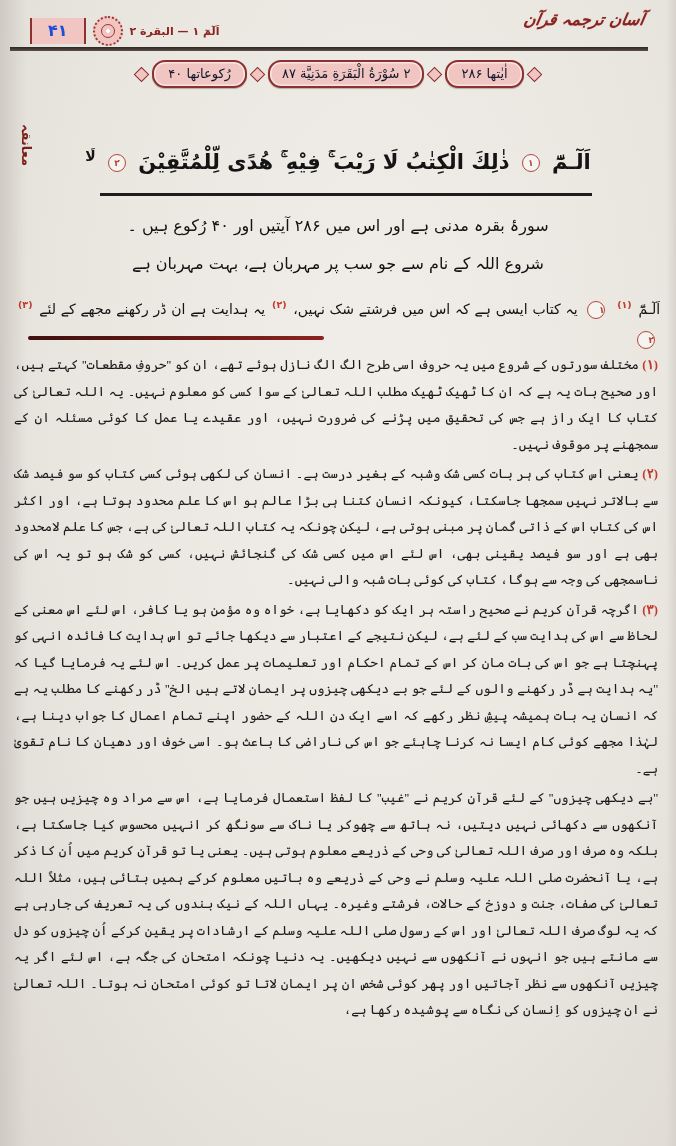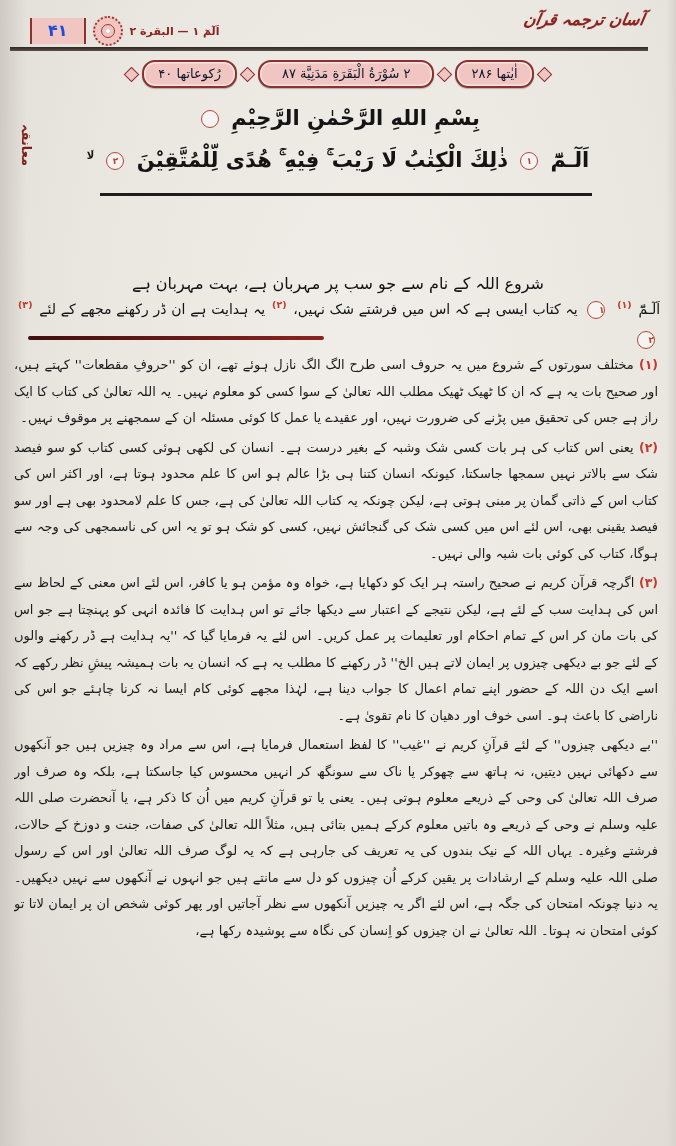--- a/index.html
+++ b/index.html
@@ -61,76 +61,76 @@
   .banner-orn{
     width:9px;height:9px;background:#f1c5c1;border:1.5px solid #8c3030;
     transform:rotate(45deg);margin:0 5px;flex:none;
   }
   .cartouche{
     background:#f1c5c1;border:2px solid #8c3030;border-radius:13px;
     color:#0f172a;font-size:13px;font-weight:normal;
     padding:4px 14px;line-height:16px;white-space:nowrap;
     box-shadow:inset 0 0 0 1.5px #fbe4e2, 0 1px 1px rgba(0,0,0,.25);
   }
-  .cartouche.big{padding:4px 22px;}
+  .cartouche.big{padding:4px 12px;}
 
   
   .arabic-line{
     position:absolute;left:40px;right:40px;text-align:center;
     font-size:21px;font-weight:bold;color:#141414;direction:rtl;
     letter-spacing:.5px;
   }
   .bismillah{top:106px;}
   .verse{top:148px;}
   .seg-ayah{
     display:inline-block;width:16px;height:16px;line-height:16px;
     border:1.5px solid #b5463a;border-radius:50%;
     color:#b5463a;font-size:9px;font-weight:bold;text-align:center;
     vertical-align:middle;margin:0 5px;background:rgba(255,255,255,.5);
   }
   .seg-fn{
     color:#c13a2c;font-weight:bold;font-size:9.5px;
     vertical-align:super;margin:0 2px;
   }
-  .seg-waqf{font-size:10px;vertical-align:super;color:#141414;text-align:right;}
+  .seg-waqf{font-size:14px;vertical-align:super;color:#141414;text-align:right;}
   .muanaqah{
     position:absolute;left:34px;top:124px;
     transform:rotate(90deg);transform-origin:top left;
     color:#7d1f1a;font-size:13px;font-weight:bold;white-space:nowrap;
   }
   .verse-rule{
     position:absolute;top:193px;left:100px;width:492px;height:2.5px;
     background:#1f1d1c;
   }
 
   
   .tr-line{
     position:absolute;left:16px;right:16px;text-align:center;
     font-size:16px;color:#121212;direction:rtl;font-weight:500;
   }
   .tr-intro{top:216px;}
-  .tr-bismillah{top:254px;margin-top:20px;}
+  .tr-bismillah{top:254px;}
   .tr-verse{
     top:290px;text-align:justify;text-align-last:justify;
     font-size:14px;line-height:30px;
   }
   .fn-rule{
     position:absolute;top:336px;right:352px;left:28px;height:3.5px;
     background:linear-gradient(to left,#8b2320,#3f100d);
     border-radius:2px;
   } 
 
   
   .footnotes{
     position:absolute;top:352px;left:14px;right:18px;bottom:26px;
     direction:rtl;text-align:justify;
     font-size:13px;line-height:26.5px;color:#1c1c1c;
     overflow:hidden;
   }
-  .footnote{margin:0 0 3px 0;}
+  .footnote{margin:0 0 3px 0;font-family:Liberation Serif, serif;}
   .fn-marker{color:#c13a2c;font-weight:bold;font-size:12.5px;}
 </style>
 </head>
 <body>
 
 <div class="page">
 
   <div class="edge-left"></div>
   <div class="edge-right"></div>
 
@@ -147,25 +147,25 @@
   <div class="banner">
     <span class="banner-orn"></span>
     <span class="cartouche">اٰیٰتها ۲۸۶</span>
     <span class="banner-orn"></span>
     <span class="cartouche big">۲ سُوْرَةُ الْبَقَرَةِ مَدَنِيَّة ۸۷</span>
     <span class="banner-orn"></span>
     <span class="cartouche">رُکوعاتها ۴۰</span>
     <span class="banner-orn"></span>
   </div>
 
-  <div class="arabic-line bismillah"><span class="seg-text">بِسْمِ اللهِ الرَّحْمٰنِ الرَّحِيْمِ</span> <span class="seg-ayah"></span> </div>
   <div class="arabic-line verse"><span class="seg-text">اَلٓـمّٓ</span> <span class="seg-ayah">۱</span> <span class="seg-text">ذٰلِكَ الْكِتٰبُ لَا رَيْبَ ۚ فِيْهِ ۚ هُدًى لِّلْمُتَّقِيْنَ</span> <span class="seg-ayah">۲</span> <span class="seg-waqf">لَا</span> </div>
   <div class="muanaqah">معانقہ</div>
   <div class="verse-rule"></div>
 
+  <div class="tr-line tr-intro">سورۂ بقرہ مدنی ہے اور اس میں ۲۸۶ آیتیں اور ۴۰ رُکوع ہیں ۔</div>
   <div class="tr-line tr-bismillah">شروع اللہ کے نام سے جو سب پر مہربان ہے، بہت مہربان ہے</div>
   <div class="tr-line tr-verse"><span class="seg-text">اَلٓـمّٓ</span> <span class="seg-fn">(۱)</span> <span class="seg-ayah">۱</span> <span class="seg-text">یہ کتاب ایسی ہے کہ اس میں فرشتے شک نہیں،</span> <span class="seg-fn">(۲)</span> <span class="seg-text">یہ ہدایت ہے ان ڈر رکھنے مجھے کے لئے</span> <span class="seg-fn">(۳)</span> <span class="seg-ayah">۲</span> </div>
 
   <div class="fn-rule"></div>
 
   <div class="footnotes">
       <p class="footnote"><span class="fn-marker">(۱) </span>مختلف سورتوں کے شروع میں یہ حروف اسی طرح الگ الگ نازل ہوئے تھے، ان کو ''حروفِ مقطعات'' کہتے ہیں، اور صحیح بات یہ ہے کہ ان کا ٹھیک ٹھیک مطلب اللہ تعالیٰ کے سوا کسی کو معلوم نہیں۔ یہ اللہ تعالیٰ کی کتاب کا ایک راز ہے جس کی تحقیق میں پڑنے کی ضرورت نہیں، اور عقیدے یا عمل کا کوئی مسئلہ ان کے سمجھنے پر موقوف نہیں۔</p>
       <p class="footnote"><span class="fn-marker">(۲) </span>یعنی اس کتاب کی ہر بات کسی شک وشبہ کے بغیر درست ہے۔ انسان کی لکھی ہوئی کسی کتاب کو سو فیصد شک سے بالاتر نہیں سمجھا جاسکتا، کیونکہ انسان کتنا ہی بڑا عالم ہو اس کا علم محدود ہوتا ہے، اور اکثر اس کی کتاب اس کے ذاتی گمان پر مبنی ہوتی ہے، لیکن چونکہ یہ کتاب اللہ تعالیٰ کی ہے، جس کا علم لامحدود بھی ہے اور سو فیصد یقینی بھی، اس لئے اس میں کسی شک کی گنجائش نہیں، کسی کو شک ہو تو یہ اس کی ناسمجھی کی وجہ سے ہوگا، کتاب کی کوئی بات شبہ والی نہیں۔</p>
       <p class="footnote"><span class="fn-marker">(۳) </span>اگرچہ قرآن کریم نے صحیح راستہ ہر ایک کو دکھایا ہے، خواہ وہ مؤمن ہو یا کافر، اس لئے اس معنی کے لحاظ سے اس کی ہدایت سب کے لئے ہے، لیکن نتیجے کے اعتبار سے دیکھا جائے تو اس ہدایت کا فائدہ انہی کو پہنچتا ہے جو اس کی بات مان کر اس کے تمام احکام اور تعلیمات پر عمل کریں۔ اس لئے یہ فرمایا گیا کہ ''یہ ہدایت ہے ڈر رکھنے والوں کے لئے جو بے دیکھی چیزوں پر ایمان لاتے ہیں الخ'' ڈر رکھنے کا مطلب یہ ہے کہ انسان یہ بات ہمیشہ پیشِ نظر رکھے کہ اسے ایک دن اللہ کے حضور اپنے تمام اعمال کا جواب دینا ہے، لہٰذا مجھے کوئی کام ایسا نہ کرنا چاہئے جو اس کی ناراضی کا باعث ہو۔ اسی خوف اور دھیان کا نام تقویٰ ہے۔</p>
       <p class="footnote">''بے دیکھی چیزوں'' کے لئے قرآنِ کریم نے ''غیب'' کا لفظ استعمال فرمایا ہے، اس سے مراد وہ چیزیں ہیں جو آنکھوں سے دکھائی نہیں دیتیں، نہ ہاتھ سے چھوکر یا ناک سے سونگھ کر انہیں محسوس کیا جاسکتا ہے، بلکہ وہ صرف اور صرف اللہ تعالیٰ کی وحی کے ذریعے معلوم ہوتی ہیں۔ یعنی یا تو قرآنِ کریم میں اُن کا ذکر ہے، یا آنحضرت صلی اللہ علیہ وسلم نے وحی کے ذریعے وہ باتیں معلوم کرکے ہمیں بتائی ہیں، مثلاً اللہ تعالیٰ کی صفات، جنت و دوزخ کے حالات، فرشتے وغیرہ۔ یہاں اللہ کے نیک بندوں کی یہ تعریف کی جارہی ہے کہ یہ لوگ صرف اللہ تعالیٰ اور اس کے رسول صلی اللہ علیہ وسلم کے ارشادات پر یقین کرکے اُن چیزوں کو دل سے مانتے ہیں جو انہوں نے آنکھوں سے نہیں دیکھیں۔ یہ دنیا چونکہ امتحان کی جگہ ہے، اس لئے اگر یہ چیزیں آنکھوں سے نظر آجاتیں اور پھر کوئی شخص ان پر ایمان لاتا تو کوئی امتحان نہ ہوتا۔ اللہ تعالیٰ نے ان چیزوں کو اِنسان کی نگاہ سے پوشیدہ رکھا ہے،</p>

